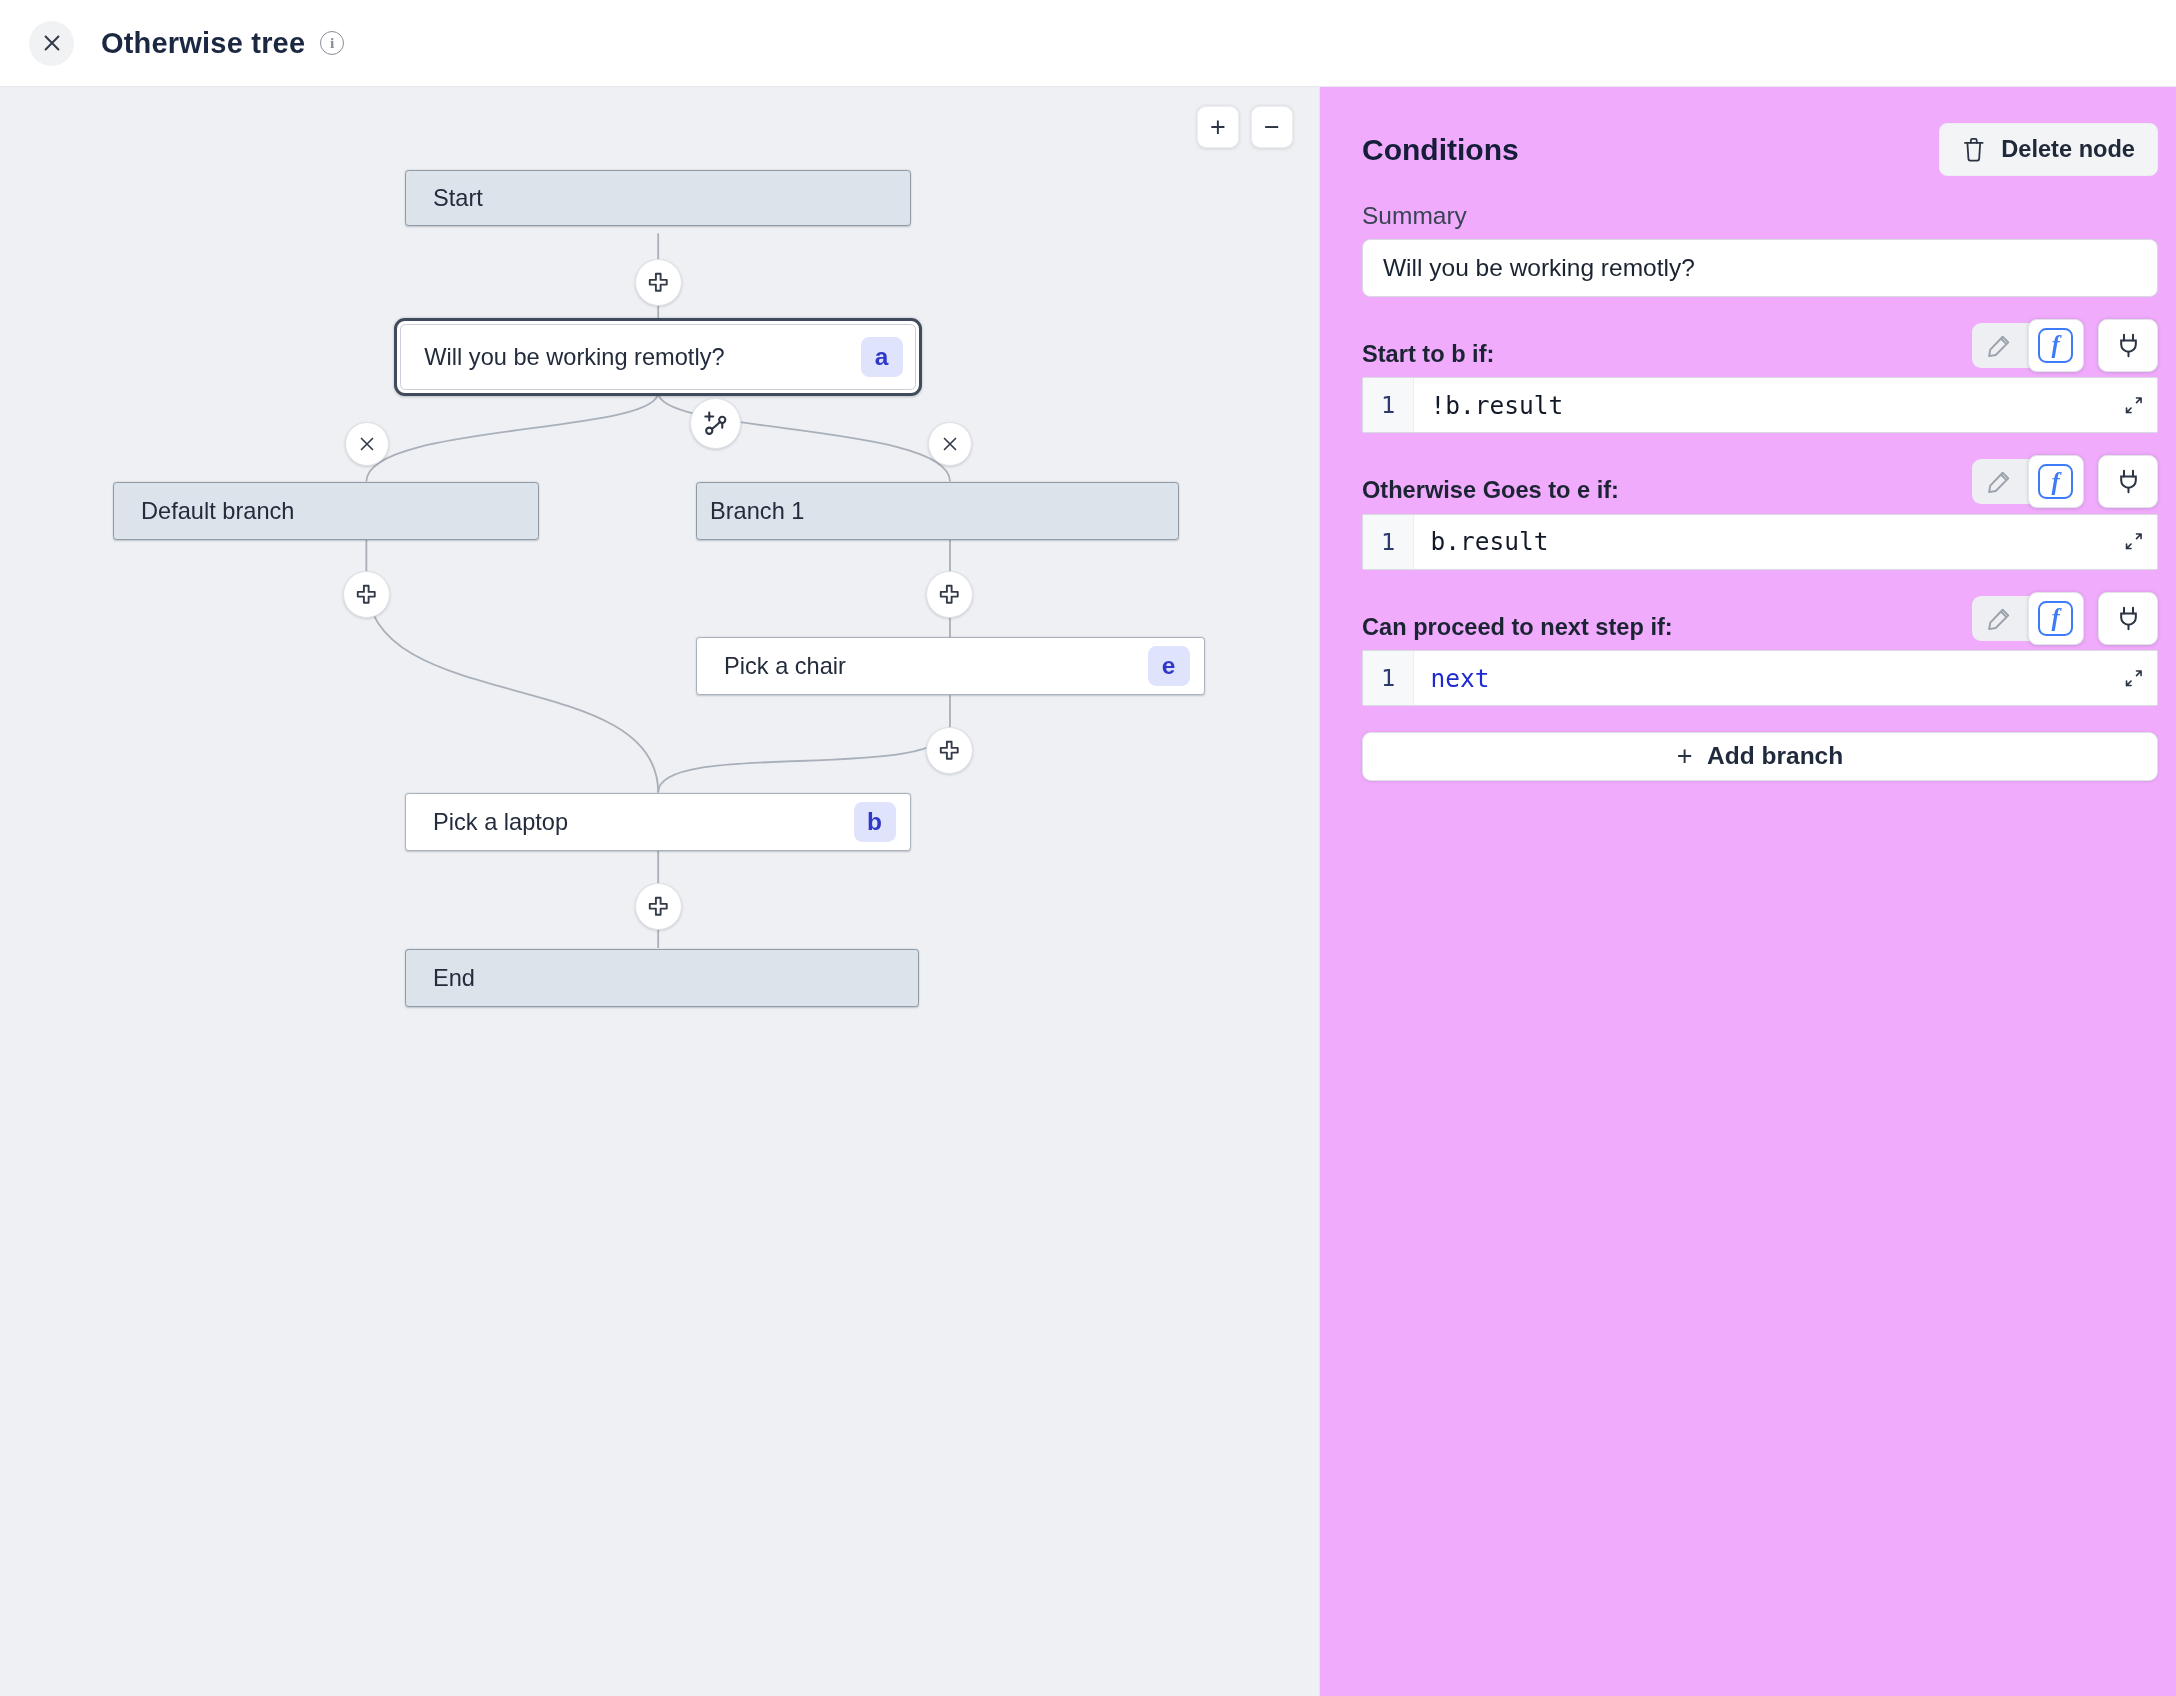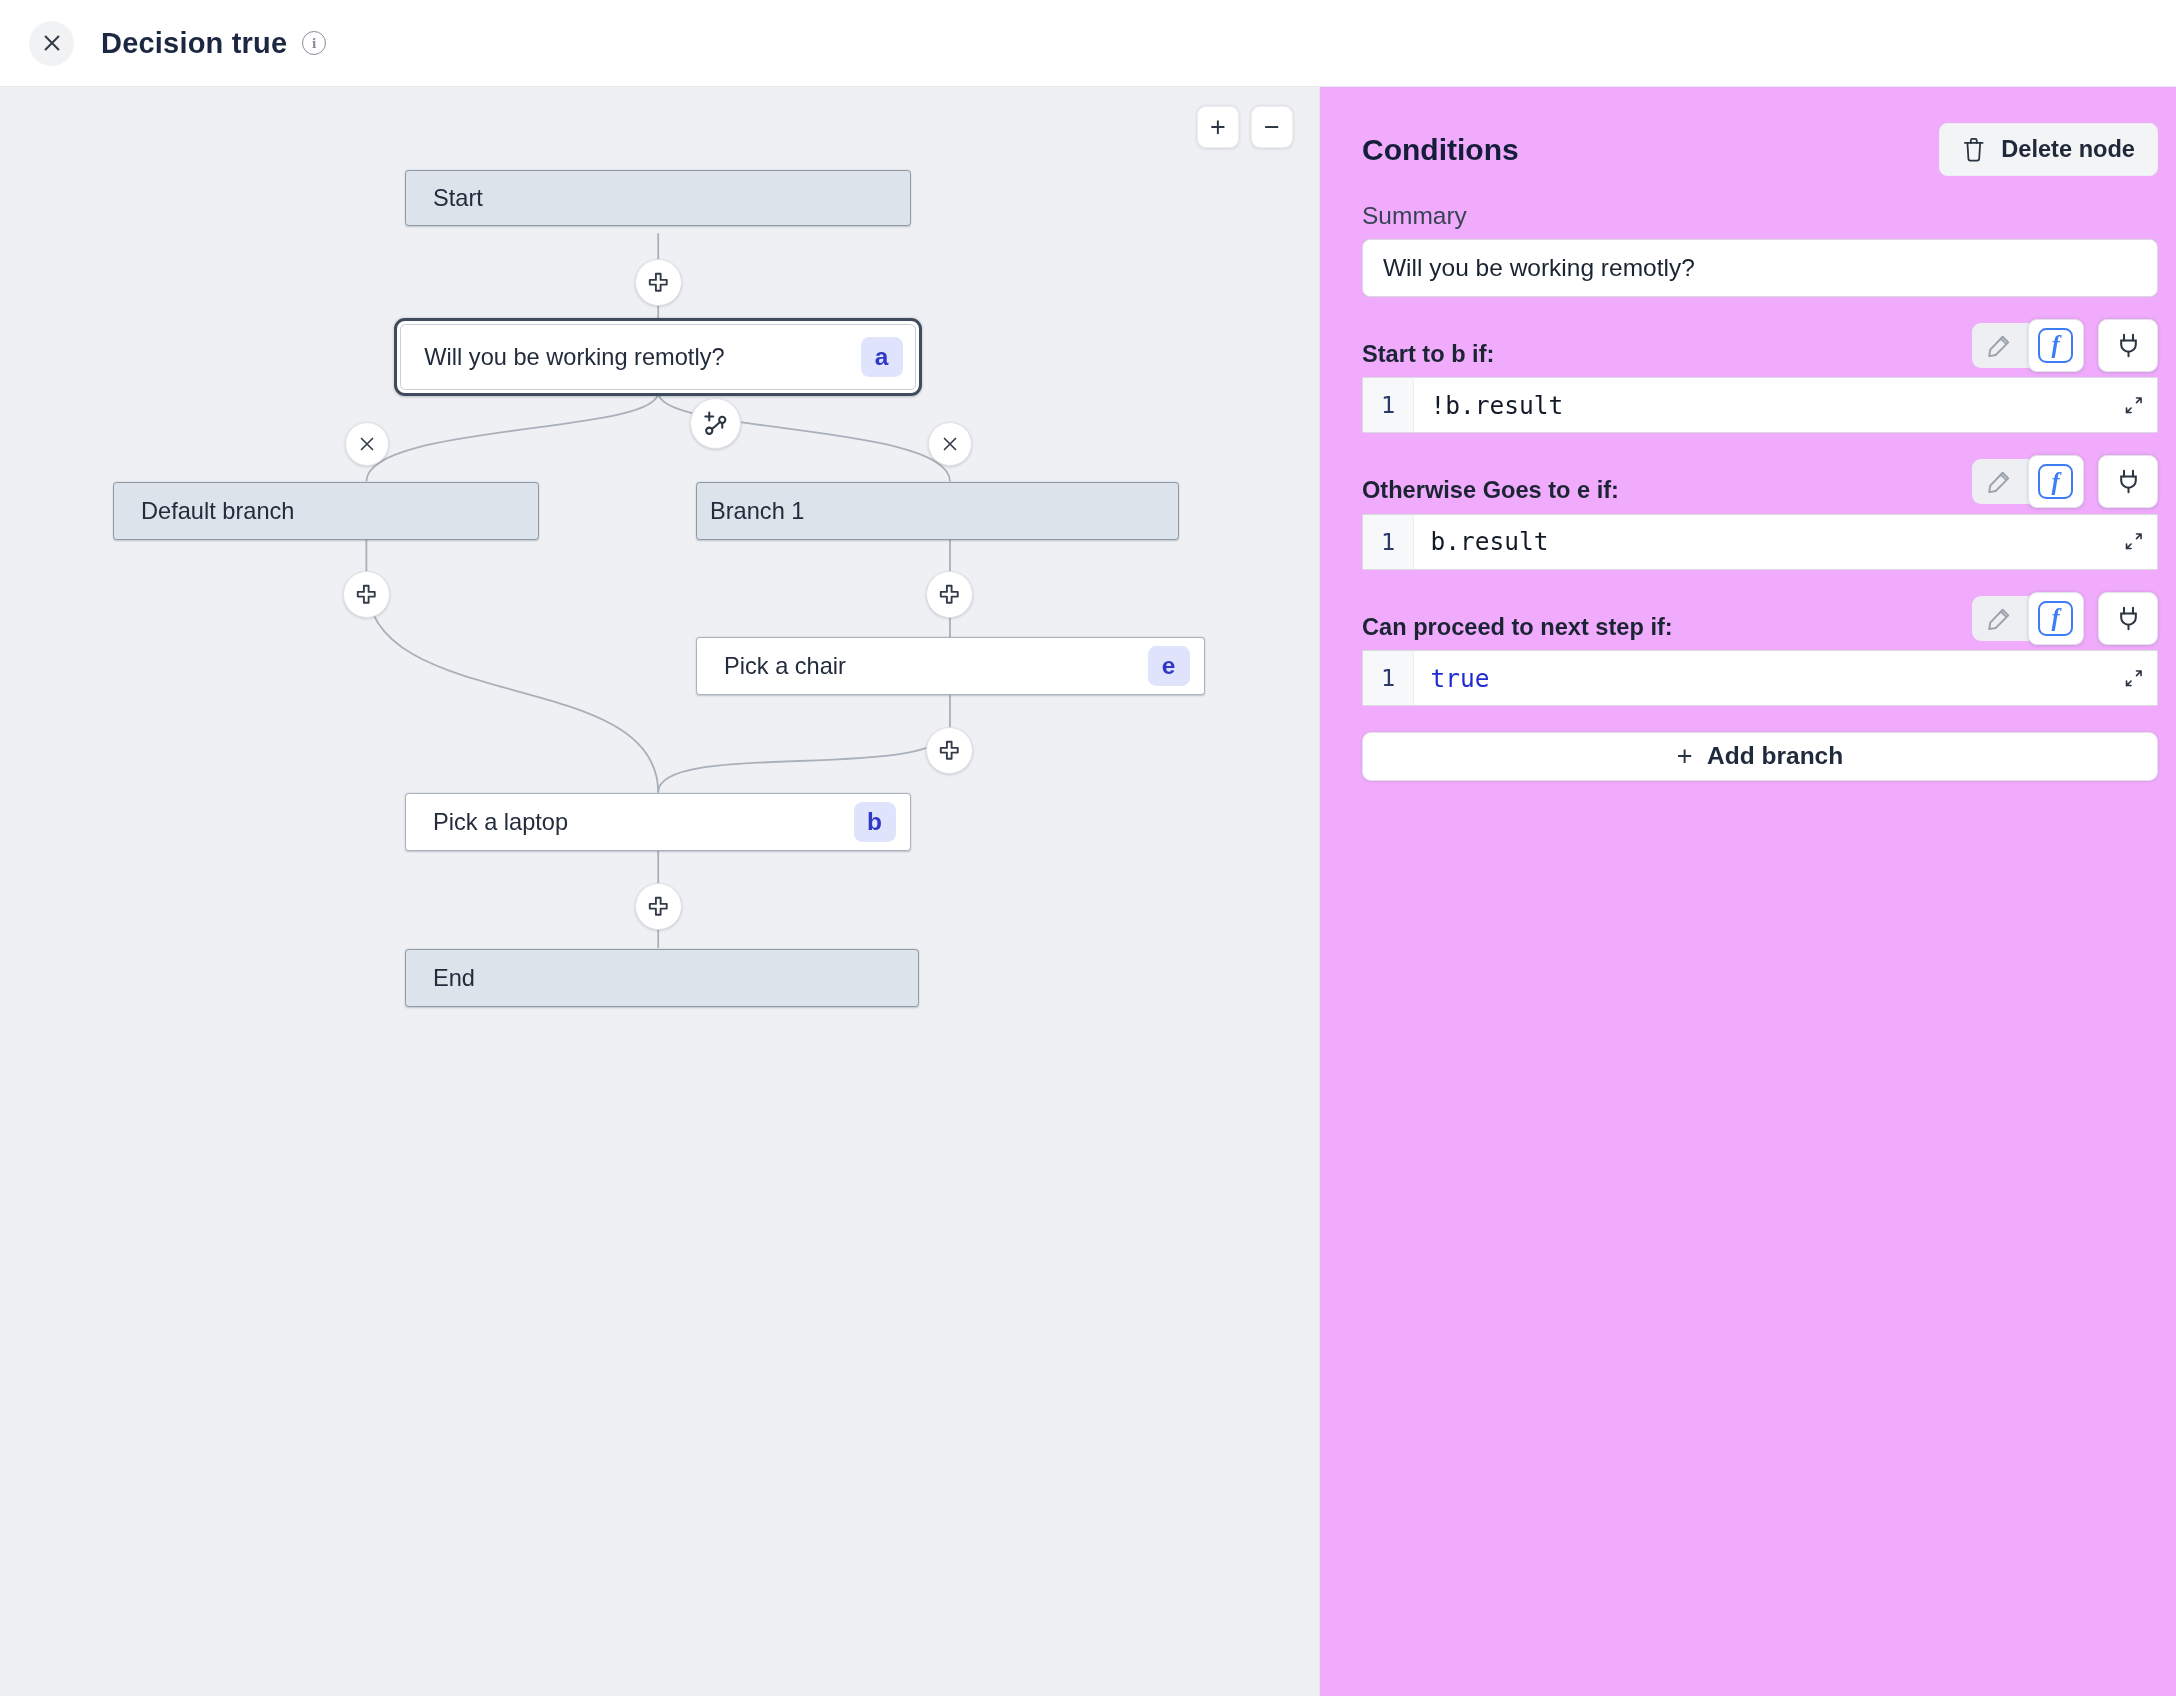--- a/index.html
+++ b/index.html
@@ -94,21 +94,21 @@
 </style>
 </head>
 <body>
 
 <div class="app-header">
   <div class="close-btn">
     <svg width="22" height="22" viewBox="0 0 24 24">
       <path d="M5 5 L19 19 M19 5 L5 19" stroke="#333b49" stroke-width="2.2" stroke-linecap="round"></path>
     </svg>
   </div>
-  <div class="app-title">Decision true</div>
+  <div class="app-title">Otherwise tree</div>
   <div class="info-icon">i</div>
 </div>
 
 <div class="canvas">
 
   <svg class="wires" width="1320" height="1609" viewBox="0 0 1452 1770">
     <g fill="none" stroke="#a9b0ba" stroke-width="2">
       <path d="M724,161 L724,258"></path>
       <path d="M724,336 C724,382 403,370 403,434"></path>
       <path d="M724,336 C724,382 1045,370 1045,434"></path>
@@ -324,21 +324,21 @@
             <path d="M8,2.5 V7.5 M16,2.5 V7.5"></path>
             <path d="M5.5,7.5 H18.5 V11 a6.5,6.5 0 0 1 -13,0 z"></path>
             <path d="M12,17.5 V21.5"></path>
           </g>
         </svg>
       </div>
     </div>
   </div>
   <div class="editor">
     <div class="gutter">1</div>
-    <div class="code kw">true</div>
+    <div class="code kw">next</div>
     <div class="expand-btn">
       <svg width="23.6" height="23.6" viewBox="0 0 26 26">
         <g fill="none" stroke="#2b3442" stroke-width="1.8" stroke-linecap="round" stroke-linejoin="round">
           <path d="M16,10 L21,5 M21,5 h-5 M21,5 v5"></path>
           <path d="M10,16 L5,21 M5,21 h5 M5,21 v-5"></path>
         </g>
       </svg>
     </div>
   </div>
 

